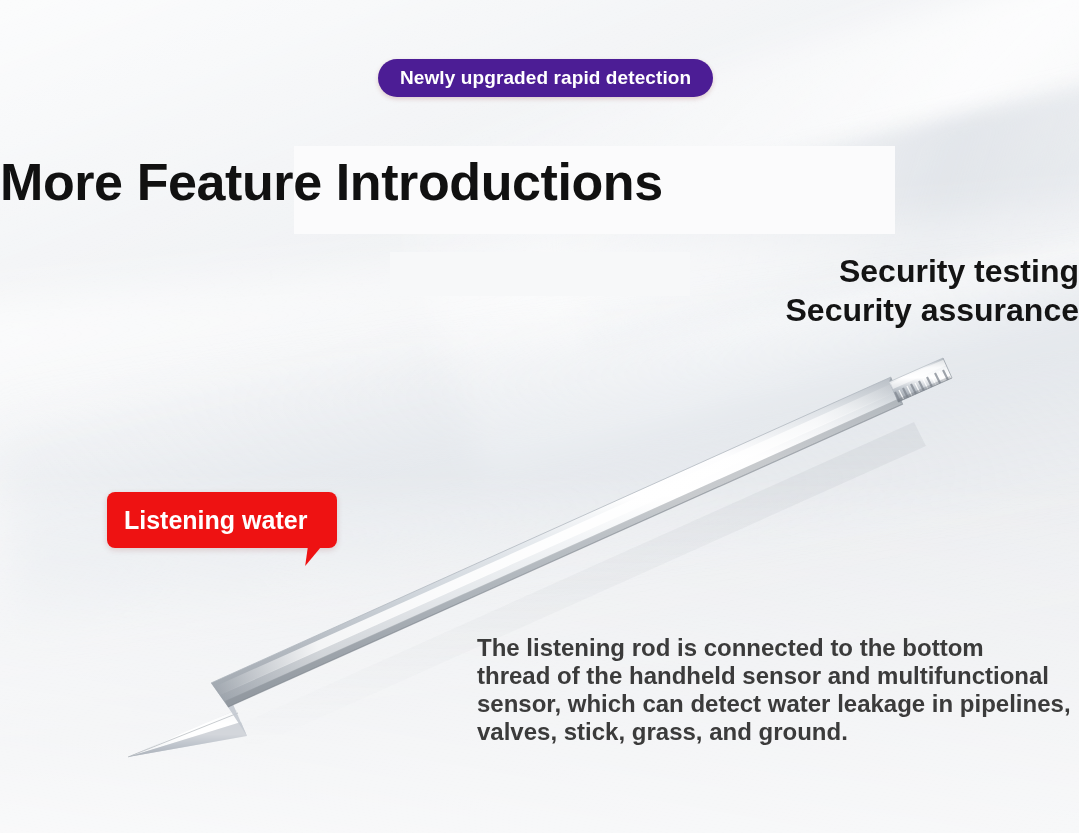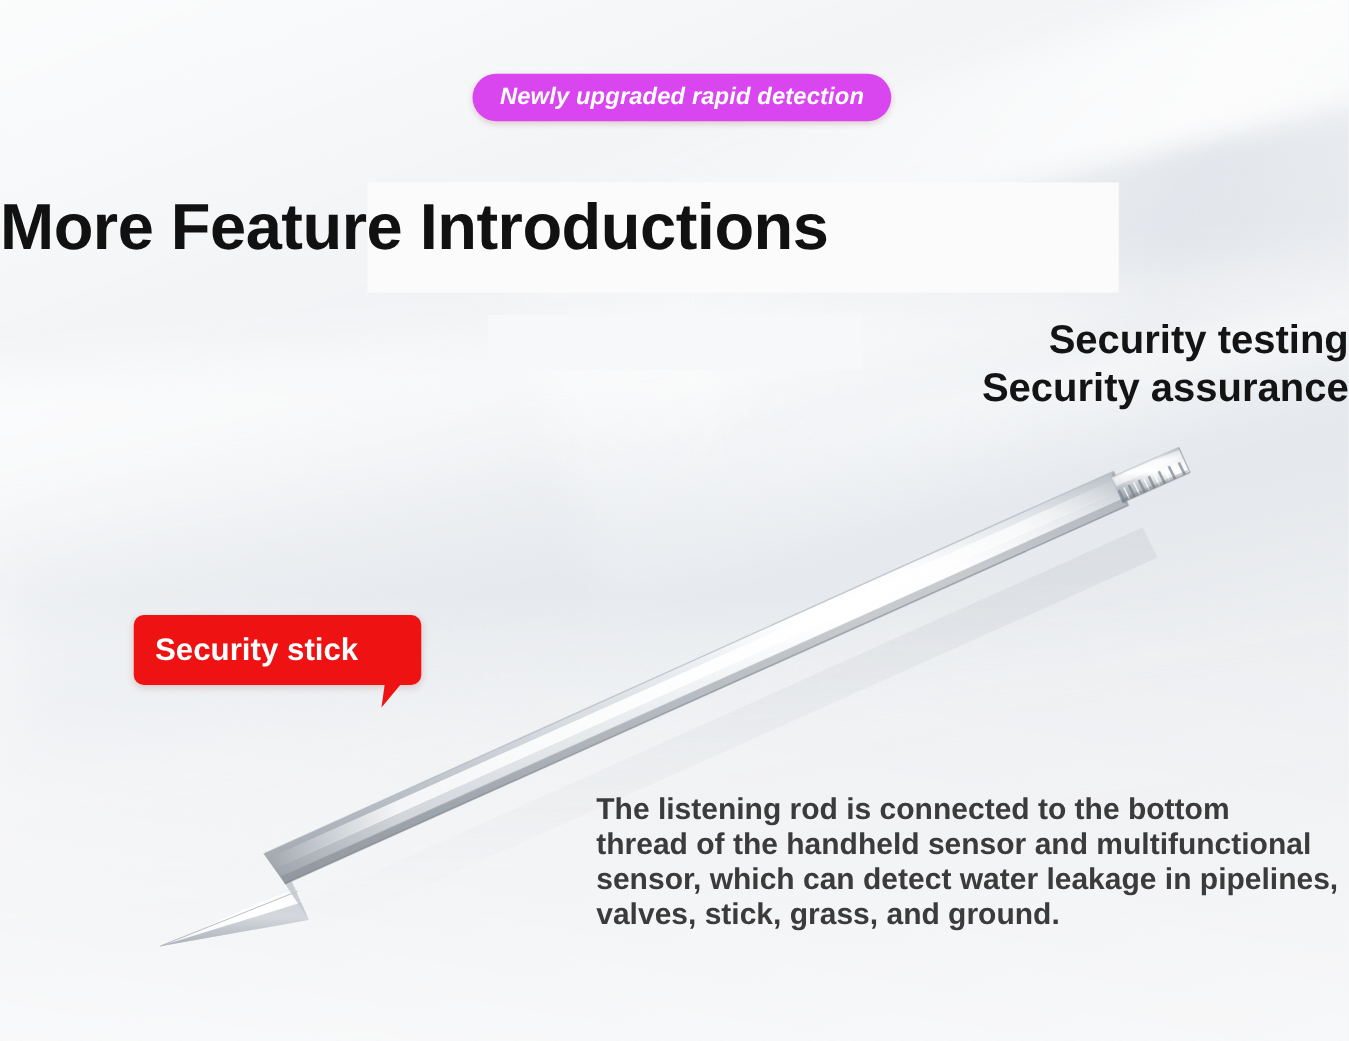--- a/index.html
+++ b/index.html
@@ -96,24 +96,23 @@
   
   .badge-pill {
     position: absolute;
     left: 378px;
     top: 59px;
     height: 38px;
     padding: 0 22px;
     display: flex;
     align-items: center;
     justify-content: flex-end;
-    background: #d946ef;
+    background: #4c1d95;
     border-radius: 19px;
     box-shadow: 0 2px 5px rgba(120,0,0,0.18);
-    font-style: italic;
   }
   .badge-pill-text {
     color: #ffffff;
     font-size: 19px;
     font-weight: bold;
     letter-spacing: 0.1px;
     white-space: nowrap;
   }
 
   
@@ -348,21 +347,21 @@
   </div>
 
   <div class="heading-main">More Feature Introductions</div>
 
   <div class="subheading">
     <div>Security testing</div>
     <div>Security assurance</div>
   </div>
 
   <div class="bubble">
-    <span class="bubble-text">Security stick</span>
+    <span class="bubble-text">Listening water</span>
   </div>
   <div class="bubble-tail"></div>
 
   <div class="description">
     <div>The listening rod is connected to the bottom</div>
     <div>thread of the handheld sensor and multifunctional</div>
     <div>sensor, which can detect water leakage in pipelines,</div>
     <div>valves, stick, grass, and ground.</div>
   </div>
 

